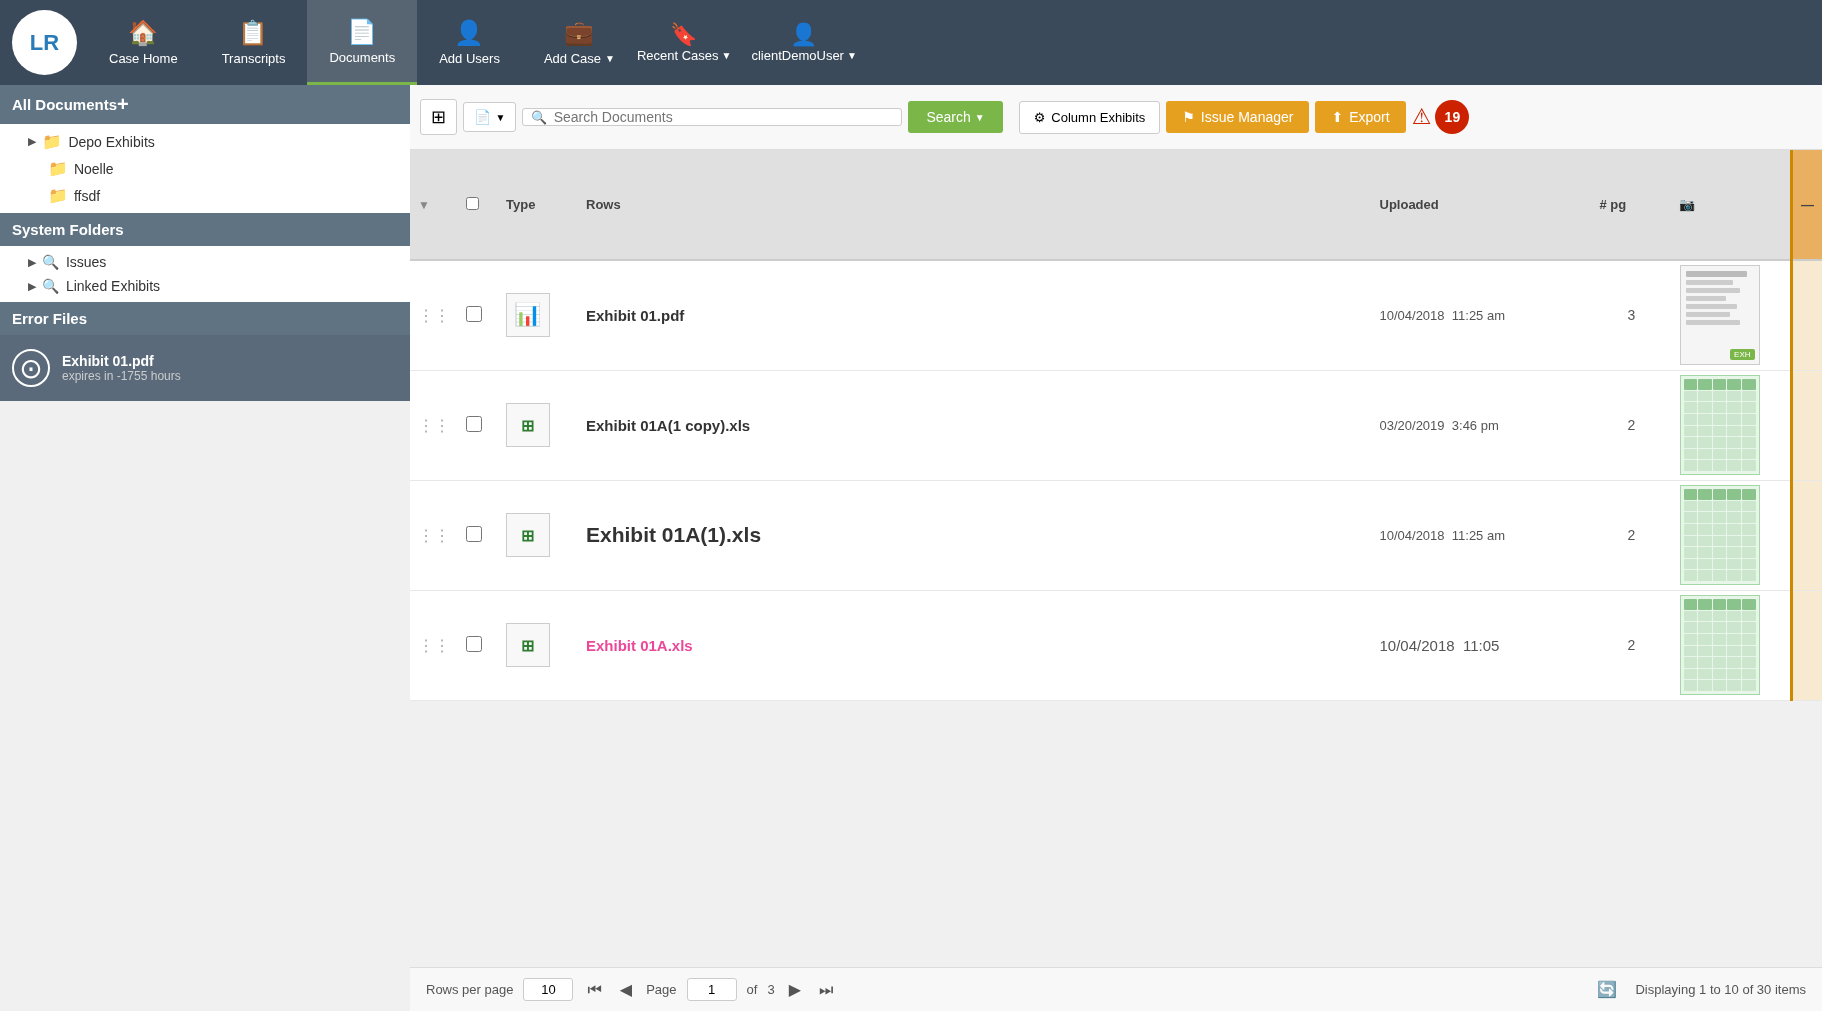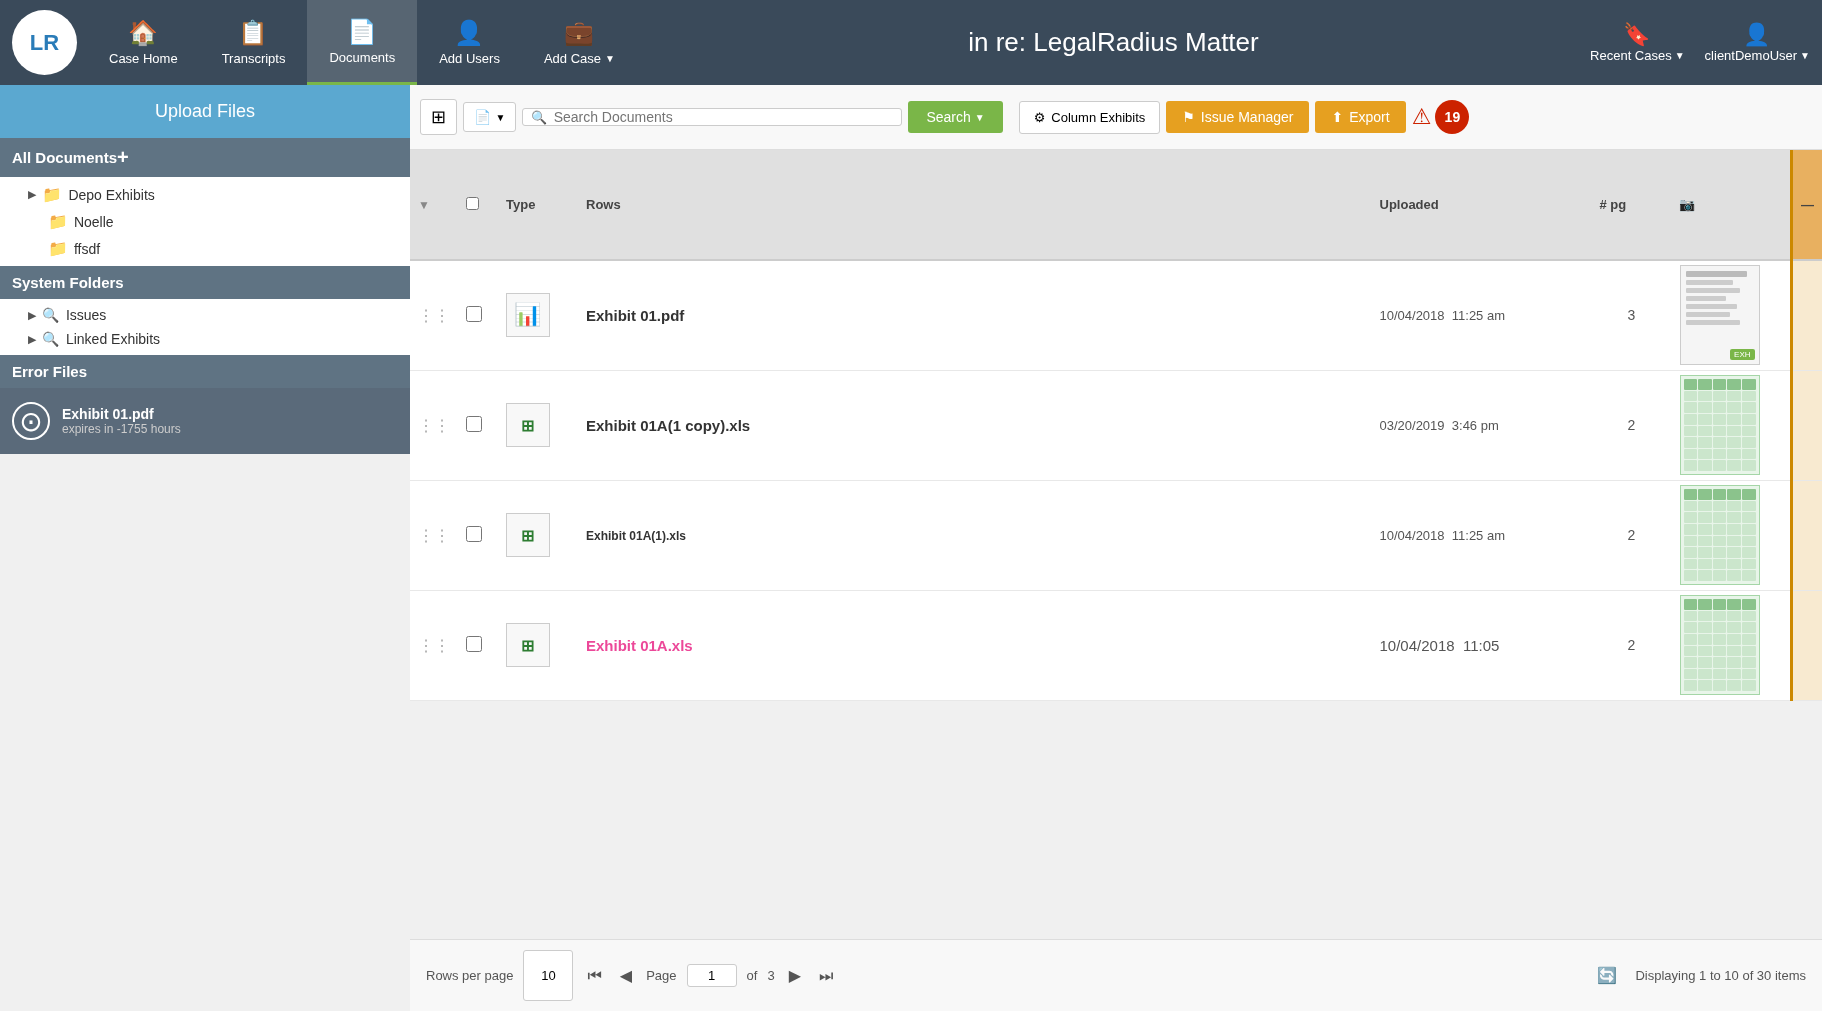--- a/index.html
+++ b/index.html
@@ -52,21 +52,21 @@
     .table-wrapper { flex: 1; overflow: auto; position: relative; }
     .doc-table { width: 100%; border-collapse: collapse; background: white; }
     .doc-table th { background: #e0e0e0; padding: 10px 8px; text-align: left; font-size: 13px; font-weight: 600; color: #444; border-bottom: 2px solid #ccc; position: sticky; top: 0; z-index: 2; }
     .doc-table td { padding: 0 8px; border-bottom: 1px solid #e8e8e8; vertical-align: middle; }
     .doc-table tr { height: 110px; }
 
     
     .pagination { background: #f8f8f8; border-top: 1px solid #ddd; padding: 10px 16px; display: flex; align-items: center; gap: 10px; }
     .page-label { font-size: 13px; color: #555; }
     .page-input { width: 50px; border: 1px solid #ccc; padding: 3px 6px; font-size: 13px; text-align: center; border-radius: 3px; }
-    .rows-input { width: 50px; border: 1px solid #ccc; padding: 17px 6px; font-size: 13px; text-align: center; border-radius: 3px; }
+    .rows-input { width: 50px; border: 1px solid #ccc; padding: 3px 6px; font-size: 13px; text-align: center; border-radius: 3px; }
     .page-nav-btn { background: none; border: none; cursor: pointer; font-size: 16px; color: #555; padding: 2px 4px; }
 
     
     .table-wrapper::-webkit-scrollbar { width: 12px; }
     .table-wrapper::-webkit-scrollbar-track { background: #f0f0f0; }
     .table-wrapper::-webkit-scrollbar-thumb { background: #bbb; border-radius: 6px; }
   </style>
 </head>
 <body>
 
@@ -92,21 +92,20 @@
       <span>Add Users</span>
     </div>
     <div class="nav-item" style="padding:0 22px;justify-content:center;">
       <span class="nav-icon">💼</span>
       <span style="display:flex;align-items:center;gap:4px;">
           <span>Add Case</span> 
           <span style="font-size:10px;">▼</span>
         </span>
     </div>
   </nav>
-  <div style="flex:1;text-align:center;color:white;font-size:26px;font-weight:400;">in re: LegalRadius Matter</div>
   <div style="display:flex;align-items:center;gap:20px;">
     <div style="display:flex;flex-direction:column;align-items:center;color:white;cursor:pointer;">
       <span style="font-size:22px;">🔖</span>
       <span style="font-size:13px;display:flex;align-items:center;gap:3px;">
           <span>Recent Cases</span> 
           <span style="font-size:10px;">▼</span>
         </span>
     </div>
     <div style="display:flex;flex-direction:column;align-items:center;color:white;cursor:pointer;">
       <span style="font-size:22px;">👤</span>
@@ -114,21 +113,20 @@
           <span>clientDemoUser</span> 
           <span style="font-size:10px;">▼</span>
         </span>
     </div>
   </div>
 </div>
 
 <div class="main-layout">
 
   <div class="sidebar">
-    <button class="upload-btn">Upload Files</button>
 
     <div class="sidebar-section-header">
       <span>All Documents</span>
       <span class="plus">+</span>
     </div>
 
     <div class="sidebar-tree">
       <div class="tree-item indent1">
         <span class="tree-arrow">▶</span>
         <span class="tree-folder">📁</span>
@@ -299,21 +297,21 @@
       </div>
               </td>
               <td style="background: rgb(248, 234, 208); border-left: 3px solid rgb(204, 136, 0);"></td>
             </tr>
             <tr>
               <td><span style="color:#aaa;font-size:16px;cursor:grab;">⋮⋮</span></td>
               <td><input type="checkbox" style="width: 16px; height: 16px; cursor: pointer;"></td>
               <td>
                 <div style="width:44px;height:44px;border:1px solid #ccc;display:flex;align-items:center;justify-content:center;font-size:16px;background:#f8f8f8;color:#2e7d32;font-weight:bold;">⊞</div>
               </td>
-              <td><span style="font-size:12px;font-weight:bold;color:#333;cursor:pointer;">Exhibit 01A(1).xls</span></td>
+              <td><span style="font-size:21px;font-weight:bold;color:#333;cursor:pointer;">Exhibit 01A(1).xls</span></td>
               <td><span style="font-size:13px;color:#555;">10/04/2018&nbsp;&nbsp;11:25 am</span></td>
               <td style="text-align: center;"><span style="font-size:14px;color:#555;">2</span></td>
               <td>
       <div style="width:80px;height:100px;background:#e8f5e9;border:1px solid #a5d6a7;padding:3px;display:grid;grid-template-columns:repeat(5,1fr);grid-template-rows:repeat(8,1fr);gap:1px;">
         <div style="background:rgba(0,120,0,0.4);border-radius:1px;"></div>
                   <div style="background:rgba(0,120,0,0.4);border-radius:1px;"></div>
                   <div style="background:rgba(0,120,0,0.4);border-radius:1px;"></div>
                   <div style="background:rgba(0,120,0,0.4);border-radius:1px;"></div>
                   <div style="background:rgba(0,120,0,0.4);border-radius:1px;"></div>
                   <div style="background:rgba(0,120,0,0.12);border-radius:1px;"></div>

